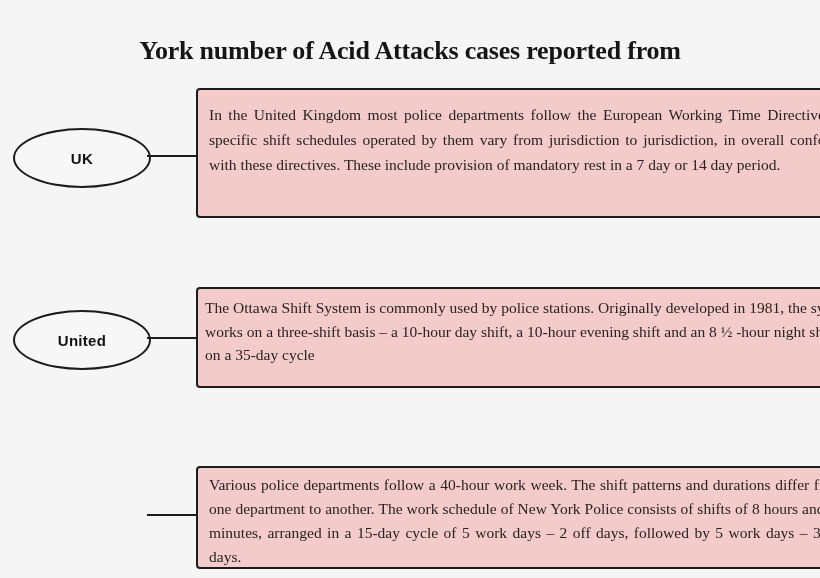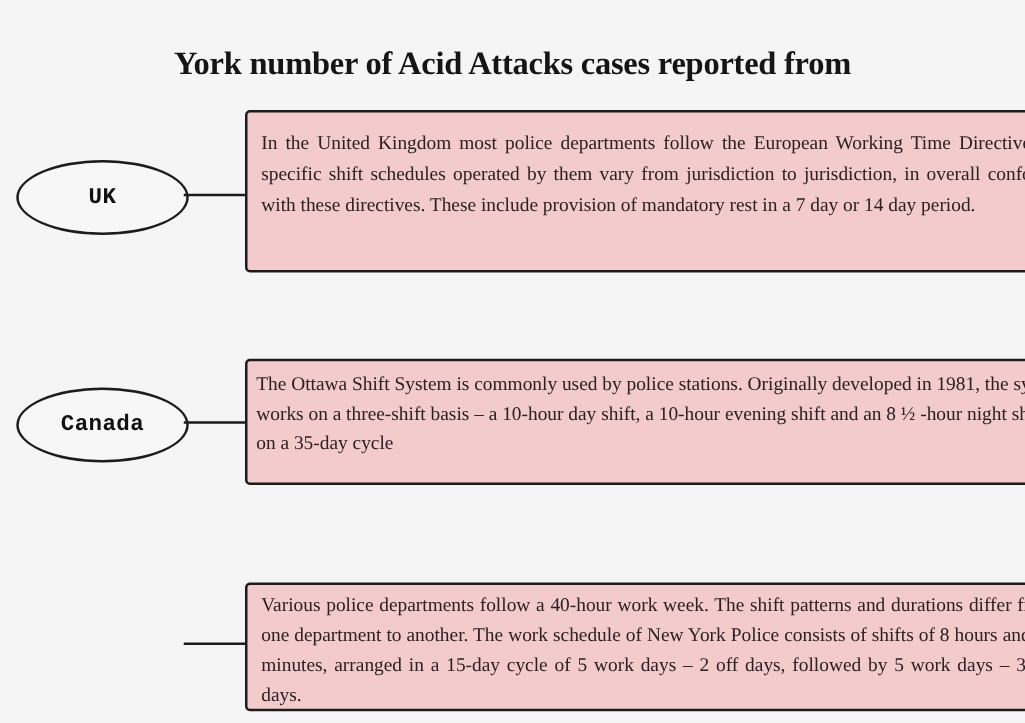--- a/index.html
+++ b/index.html
@@ -33,23 +33,23 @@
     width: 134px;
     height: 56px;
     border: 2px solid #1c1c1c;
     border-radius: 50%;
     background: #f7f7f7;
     display: flex;
     align-items: center;
     justify-content: center;
   }
   .ellipse .node-label {
-    font-family: Liberation Mono, monospace;
+    font-family: Liberation Sans, sans-serif;
     font-weight: bold;
-    font-size: 18px;
+    font-size: 15px;
     color: #111;
     letter-spacing: 0.3px;
   }
   .connector {
     position: absolute;
     height: 2px;
     background: #1c1c1c;
   }
   .textbox {
     position: absolute;
@@ -89,21 +89,21 @@
 
   <div class="ellipse ellipse-uk">
     <span class="node-label">UK</span>
   </div>
   <div class="connector connector-uk"></div>
   <div class="textbox box-uk">
     <p>In the United Kingdom most police departments follow the European Working Time Directive. The specific shift schedules operated by them vary from jurisdiction to jurisdiction, in overall conformity with these directives. These include provision of mandatory rest in a 7 day or 14 day period.</p>
   </div>
 
   <div class="ellipse ellipse-canada">
-    <span class="node-label">Canada</span>
+    <span class="node-label">United</span>
   </div>
   <div class="connector connector-canada"></div>
   <div class="textbox box-canada">
     <p>The Ottawa Shift System is commonly used by police stations. Originally developed in 1981, the system works on a three-shift basis – a 10-hour day shift, a 10-hour evening shift and an 8 ½ -hour night shift, on a 35-day cycle</p>
   </div>
 
   <div class="connector connector-usa"></div>
   <div class="textbox box-usa">
     <p>Various police departments  follow a 40-hour work week. The shift patterns and durations differ from one department to another. The work schedule of New York Police consists of shifts of 8 hours and 35 minutes, arranged in a 15-day cycle of 5 work days – 2 off days, followed by 5 work days – 3 off days.</p>
   </div>

